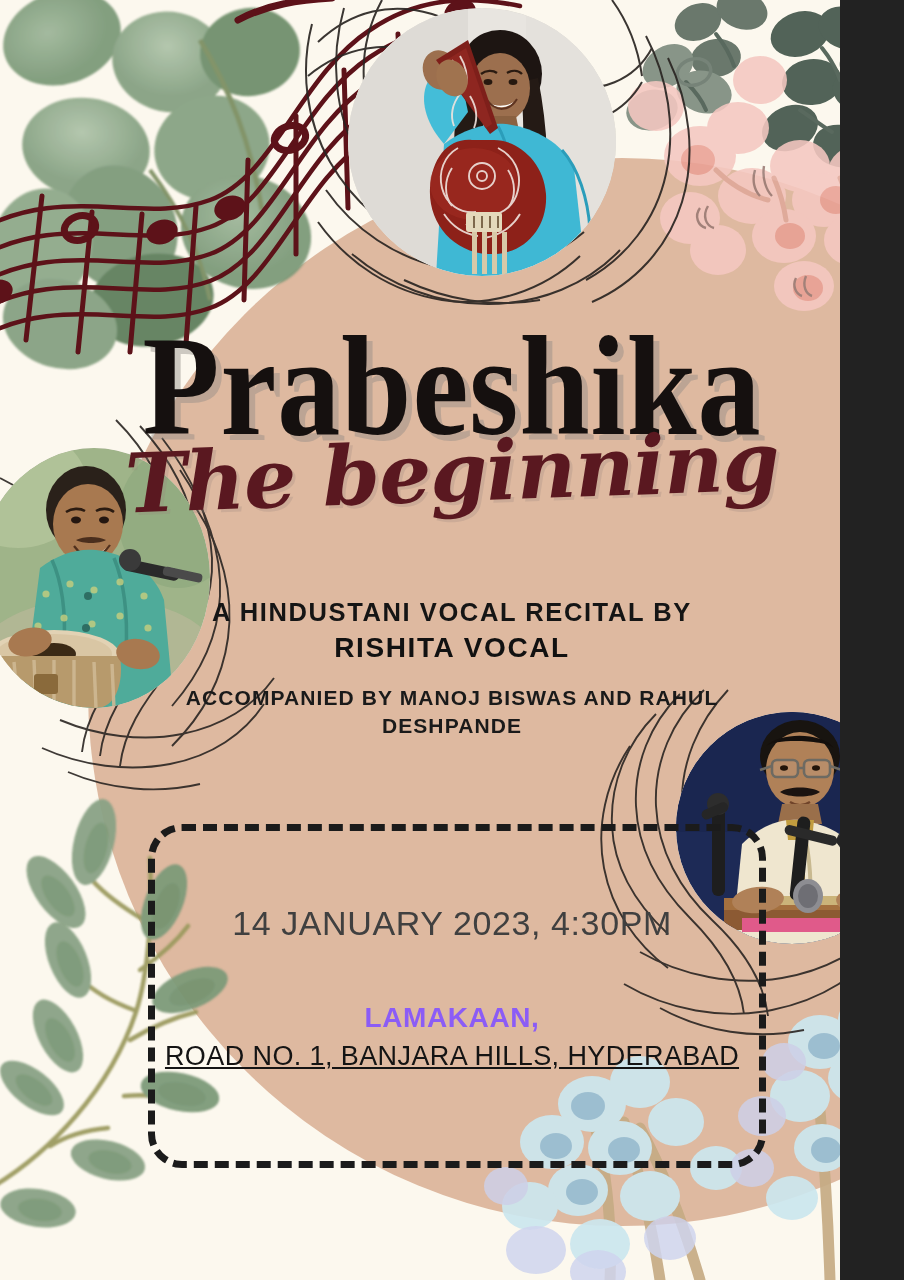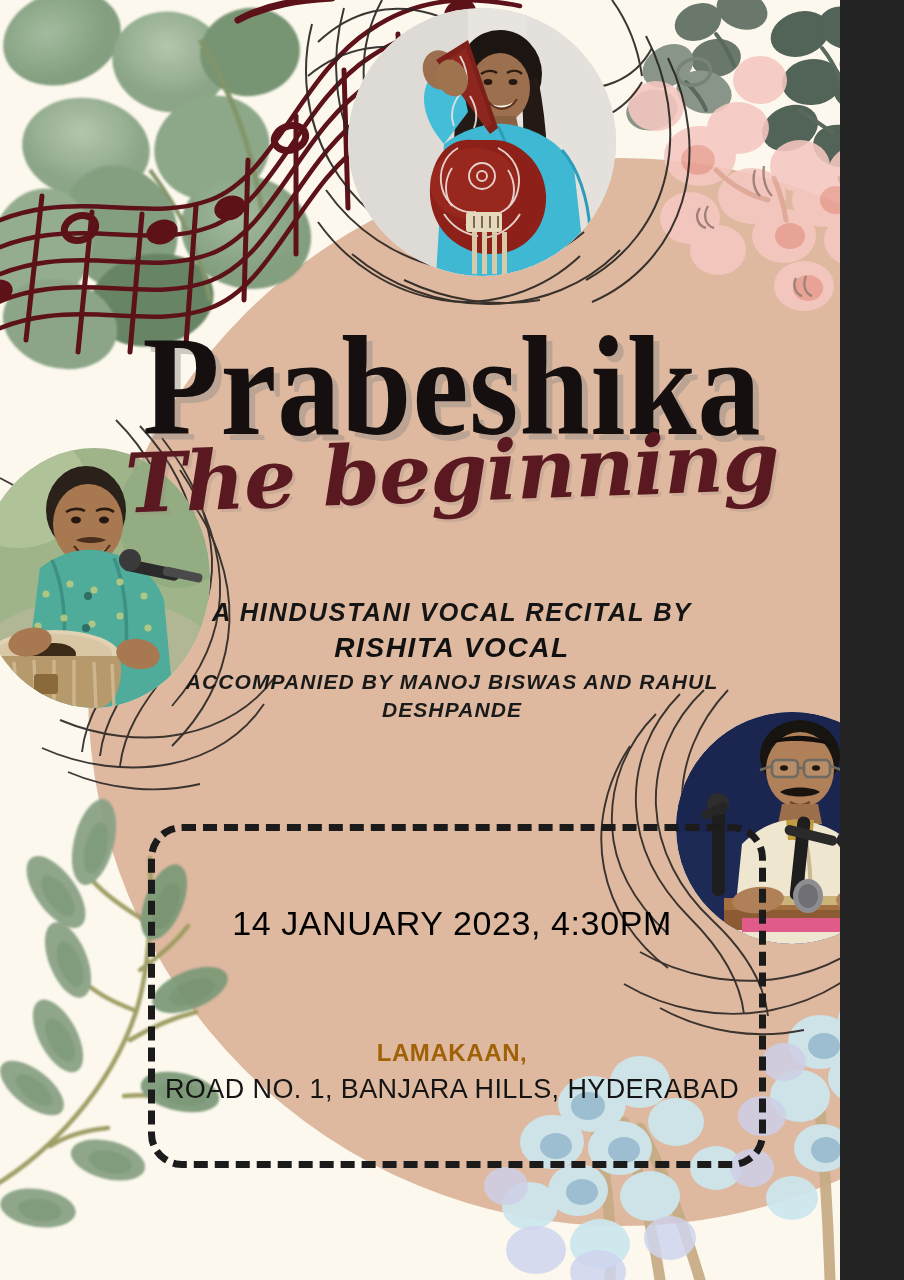--- a/index.html
+++ b/index.html
@@ -58,57 +58,57 @@
     font-family:"DejaVu Serif", serif;
     font-style:italic;
     font-weight:700;
     font-size:82px;
     color:#5a1820;
     letter-spacing:-1px;
     text-shadow:3px 3px 0 rgba(150,130,125,.25);
     transform:rotate(-2deg);
   }
 
-  #recital-block{top:596px;font-style:italic;}
+  #recital-block{top:596px;}
   .line-1{
     font-size:25.5px;font-weight:700;color:#151515;
     letter-spacing:1.6px;line-height:1.28;
   }
   .line-2{
     font-size:28px;font-weight:700;color:#111;
     letter-spacing:1.6px;line-height:1.35;
   }
   .line-3{
     font-size:21px;font-weight:600;color:#1a1a1a;
     letter-spacing:1.1px;line-height:1.3;
-    max-width:660px;margin:2px auto 0;
+    max-width:660px;margin:18px auto 0;
   }
 
   
   #dashed-box{
     position:absolute;
     left:148px;top:824px;
     width:618px;height:344px;
     border:7px dashed #1b1b1b;
     border-radius:34px;
   }
 
   #date-text{
     top:904px;
-    font-size:34px;font-weight:400;color:#000000;
+    font-size:34px;font-weight:400;color:#404040;
     letter-spacing:.6px;
   }
   #venue-block{top:1000px;}
   .venue-name{
-    font-size:24px;font-weight:700;color:#a16207;
-    letter-spacing:.6px;line-height:1.25;margin-top:38px;
+    font-size:28px;font-weight:700;color:#8b5cf6;
+    letter-spacing:.6px;line-height:1.25;
   }
   .venue-addr{
     font-size:27px;font-weight:400;color:#141414;
-    letter-spacing:.4px;line-height:1.3;margin-top:4px;
+    letter-spacing:.4px;line-height:1.3;margin-top:4px;text-decoration:underline;
   }
 </style>
 </head>
 <body>
 
 <div id="poster">
 
   <div id="rose-circle"></div>
 
   <svg class="layer" viewBox="0 0 904 1280" xmlns="http://www.w3.org/2000/svg">

